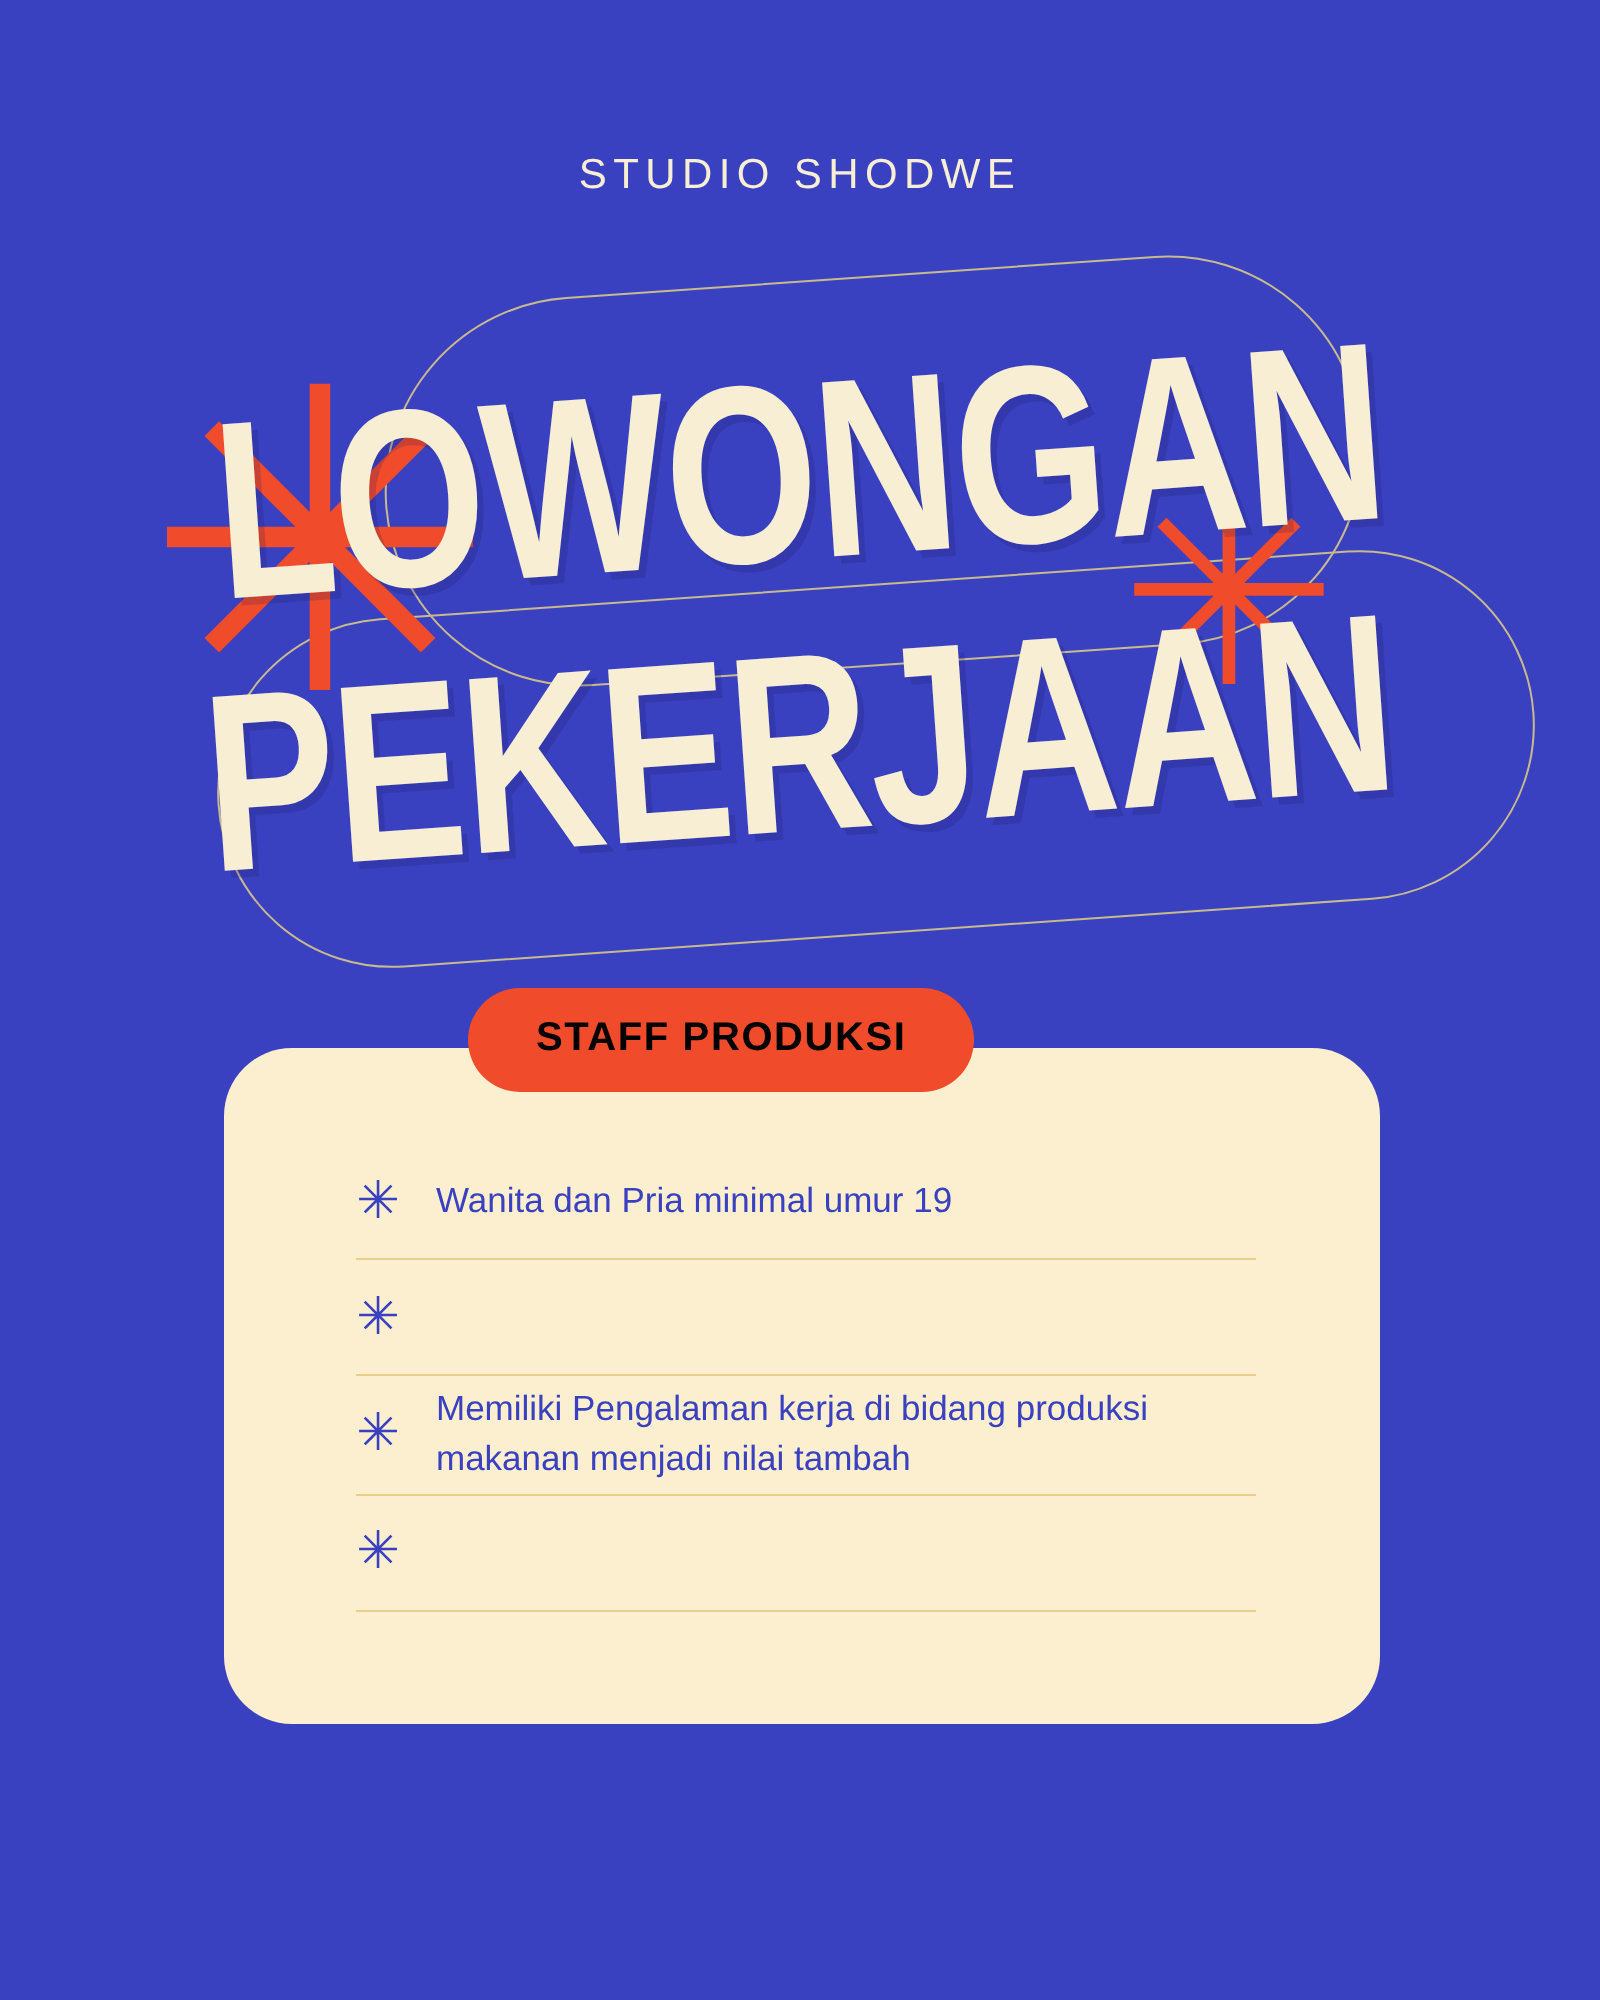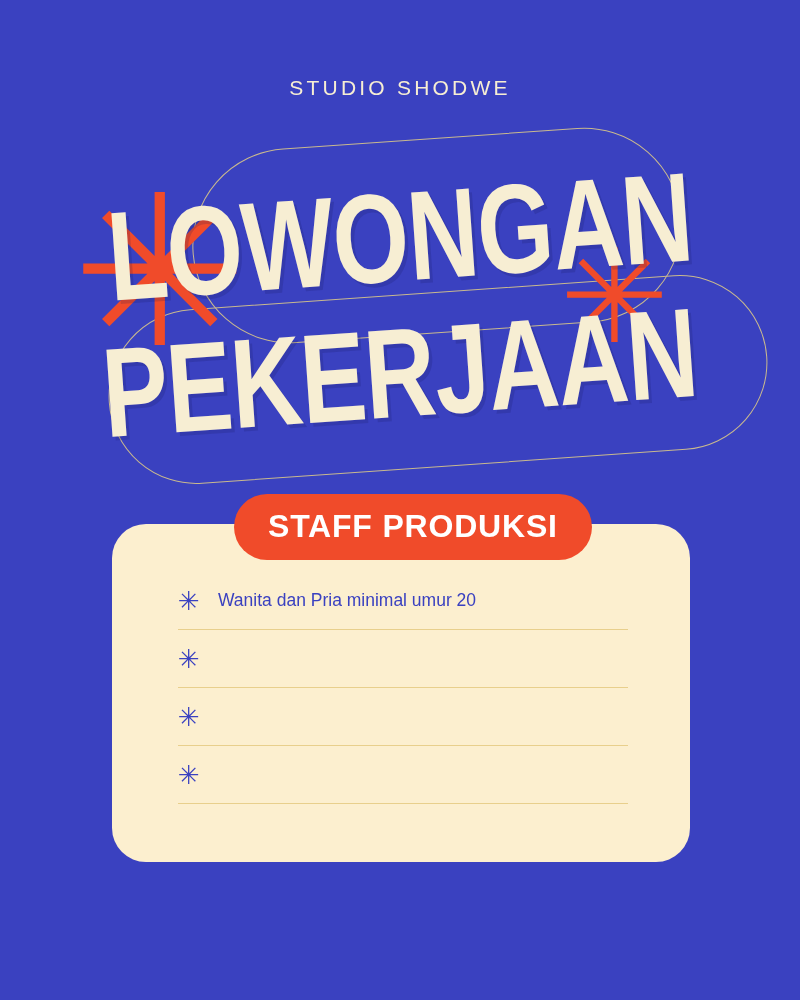--- a/index.html
+++ b/index.html
@@ -112,24 +112,24 @@
     background: #FCEFCF;
     border-radius: 34px;
   }
 
   
   .badge {
     position: absolute;
     left: 234px;
     top: 494px;
     background: #F04B2A;
-    color: #ffffff;
+    color: #000000;
     border-radius: 34px;
     padding: 14px 34px 15px 34px;
-    font-size: 32px;
+    font-size: 20px;
     font-weight: 700;
     letter-spacing: 0.8px;
   }
 
   
   .list {
     position: absolute;
     left: 178px;
     top: 572px;
     width: 450px;
@@ -182,26 +182,27 @@
     <span>PEKERJAAN</span>
   </div>
 
   <div class="card"></div>
 
   <div class="badge">STAFF PRODUKSI</div>
 
   <div class="list">
     <div class="list-item">
       <span class="bullet">✳</span>
-      <span class="item-text">Wanita dan Pria minimal umur 20</span>
-    </div>
-    <div class="list-item">
-      <span class="bullet">✳</span>
-    </div>
-    <div class="list-item">
-      <span class="bullet">✳</span>
+      <span class="item-text">Wanita dan Pria minimal umur 19</span>
+    </div>
+    <div class="list-item">
+      <span class="bullet">✳</span>
+    </div>
+    <div class="list-item">
+      <span class="bullet">✳</span>
+      <span class="item-text">Memiliki Pengalaman kerja di bidang produksi makanan menjadi nilai tambah</span>
     </div>
     <div class="list-item">
       <span class="bullet">✳</span>
     </div>
   </div>
 
 </div>
 
 </body></html>

